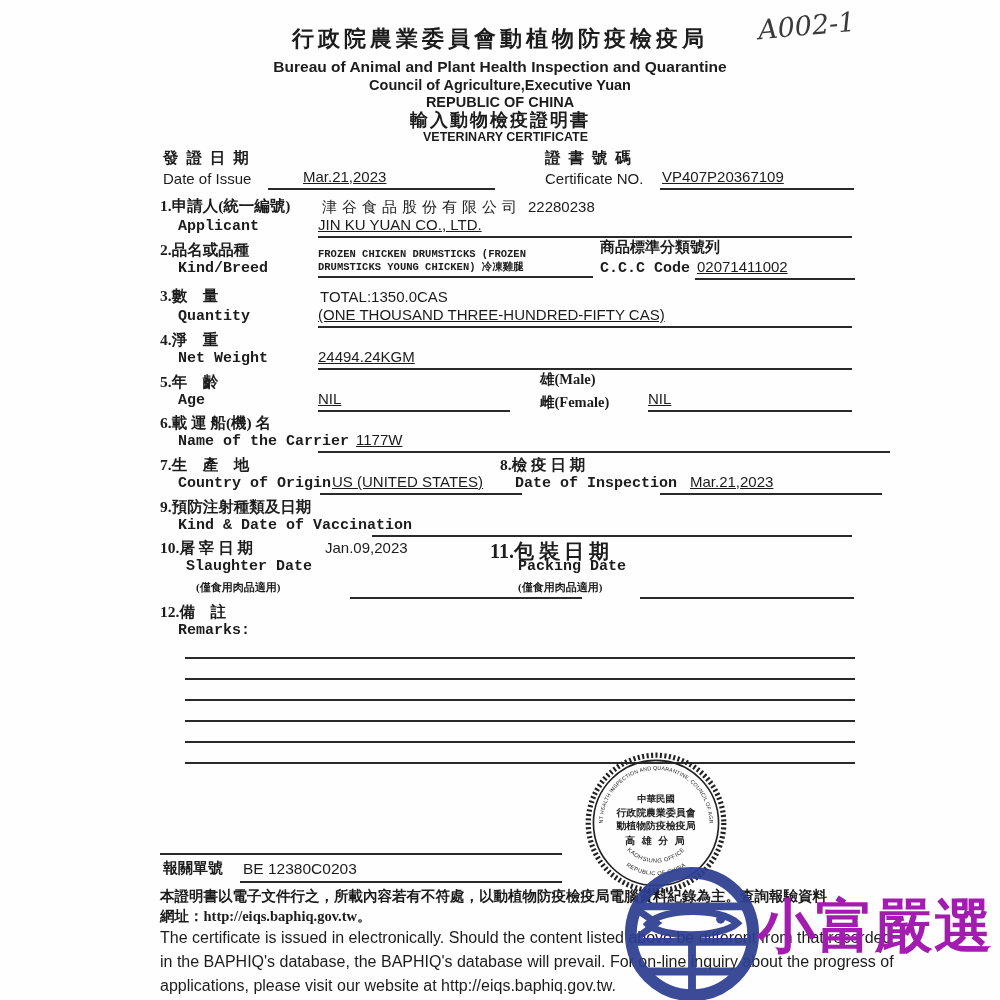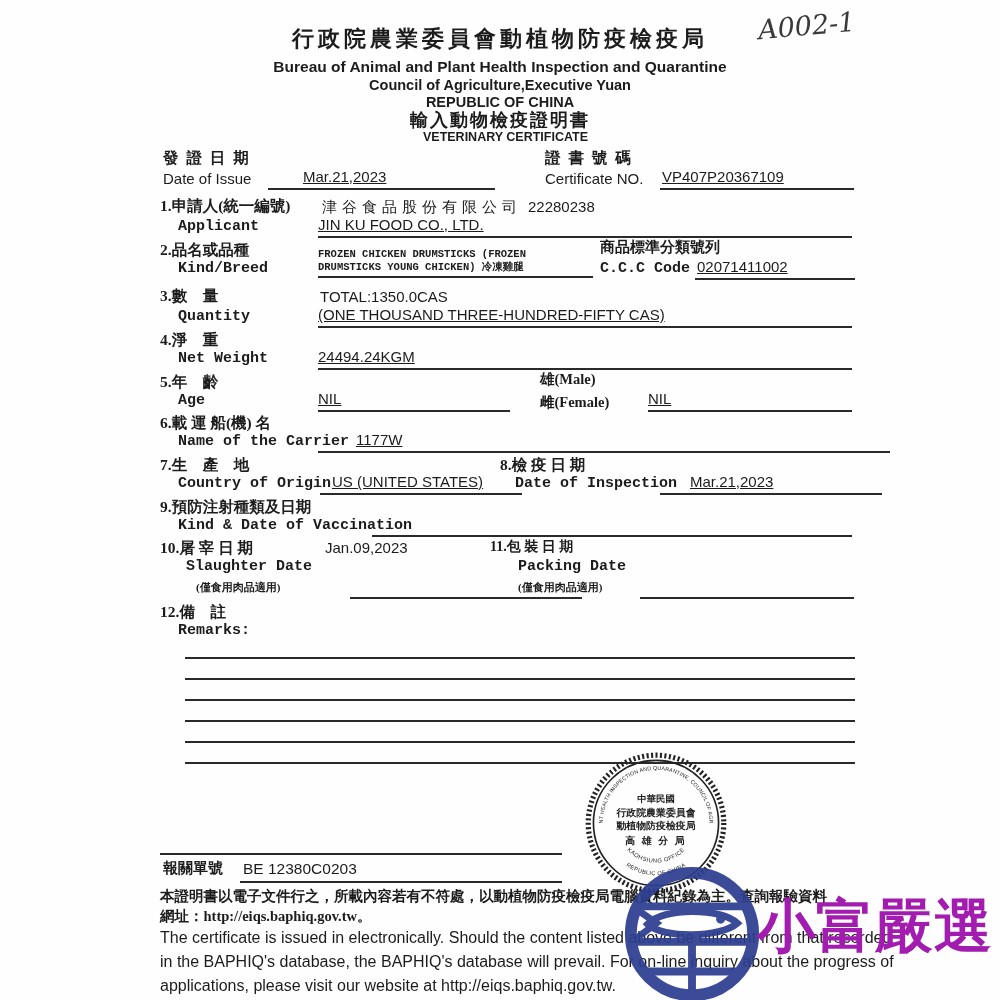--- a/index.html
+++ b/index.html
@@ -33,21 +33,21 @@
   <div class="abs sans" style="left:163px;top:170px;font-size:15px;">Date of Issue</div>
   <div class="abs sans uline" style="left:268px;top:166px;width:192px;padding-left:35px;">Mar.21,2023</div>
   <div class="abs zh" style="left:545px;top:148px;font-size:15.5px;letter-spacing:2px;">證  書  號  碼</div>
   <div class="abs sans" style="left:545px;top:170px;font-size:15px;">Certificate NO.</div>
   <div class="abs sans uline" style="left:660px;top:166px;width:192px;padding-left:2px;">VP407P20367109</div>
 
   <div class="abs zh" style="left:160px;top:196px;font-size:15.5px;">1.申請人(統一編號)</div>
   <div class="abs zhn" style="left:322px;top:198px;font-size:15px;letter-spacing:5px;">津谷食品股份有限公司</div>
   <div class="abs sans" style="left:528px;top:198px;font-size:15px;">22280238</div>
   <div class="abs mono" style="left:178px;top:218px;font-size:15px;">Applicant</div>
-  <div class="abs sans uline" style="left:318px;top:214px;width:534px;">JIN KU FOOD CO., LTD.</div>
+  <div class="abs sans uline" style="left:318px;top:214px;width:534px;">JIN KU YUAN CO., LTD.</div>
 
   <div class="abs zh" style="left:160px;top:240px;font-size:15.5px;">2.品名或品種</div>
   <div class="abs zh" style="left:600px;top:238px;font-size:15px;">商品標準分類號列</div>
   <div class="abs mono" style="left:178px;top:260px;font-size:15px;">Kind/Breed</div>
   <div class="abs mono" style="left:318px;top:248px;width:275px;font-size:10.5px;line-height:13px;border-bottom:2px solid #2a2a2a;padding-bottom:2px;">FROZEN CHICKEN DRUMSTICKS (FROZEN DRUMSTICKS YOUNG CHICKEN) 冷凍雞腿</div>
   <div class="abs mono" style="left:600px;top:260px;font-size:15px;">C.C.C Code</div>
   <div class="abs sans uline" style="left:695px;top:256px;width:158px;padding-left:2px;">02071411002</div>
 
   <div class="abs zh" style="left:160px;top:286px;font-size:15.5px;">3.數　量</div>
   <div class="abs sans" style="left:320px;top:288px;font-size:15px;">TOTAL:1350.0CAS</div>
@@ -75,21 +75,21 @@
   <div class="abs sans uline" style="left:320px;top:471px;width:190px;padding-left:12px;">US (UNITED STATES)</div>
   <div class="abs mono" style="left:515px;top:475px;font-size:15px;">Date of Inspection</div>
   <div class="abs sans uline" style="left:660px;top:471px;width:192px;padding-left:30px;">Mar.21,2023</div>
 
   <div class="abs zh" style="left:160px;top:497px;font-size:15.5px;">9.預防注射種類及日期</div>
   <div class="abs mono" style="left:178px;top:517px;font-size:15px;">Kind &amp; Date of Vaccination</div>
   <div class="abs sans uline" style="left:372px;top:513px;width:480px;"></div>
 
   <div class="abs zh" style="left:160px;top:538px;font-size:15.5px;">10.屠 宰 日 期</div>
   <div class="abs sans" style="left:325px;top:539px;font-size:15px;">Jan.09,2023</div>
-  <div class="abs zh" style="left:490px;top:538px;font-size:14px;">11.包 裝 日 期</div>
+  <div class="abs zh" style="left:490px;top:538px;font-size:20px;">11.包 裝 日 期</div>
   <div class="abs mono" style="left:186px;top:558px;font-size:15px;">Slaughter Date</div>
   <div class="abs mono" style="left:518px;top:558px;font-size:15px;">Packing Date</div>
   <div class="abs zh" style="left:196px;top:580px;font-size:11px;">(僅食用肉品適用)</div>
   <div class="abs zh" style="left:518px;top:580px;font-size:11px;">(僅食用肉品適用)</div>
   <div class="abs rule" style="left:350px;top:597px;width:232px;"></div>
   <div class="abs rule" style="left:640px;top:597px;width:214px;"></div>
 
   <div class="abs zh" style="left:160px;top:602px;font-size:15.5px;">12.備　註</div>
   <div class="abs mono" style="left:178px;top:622px;font-size:15px;">Remarks:</div>
   <div class="abs rule" style="left:185px;top:657px;width:670px;"></div>

